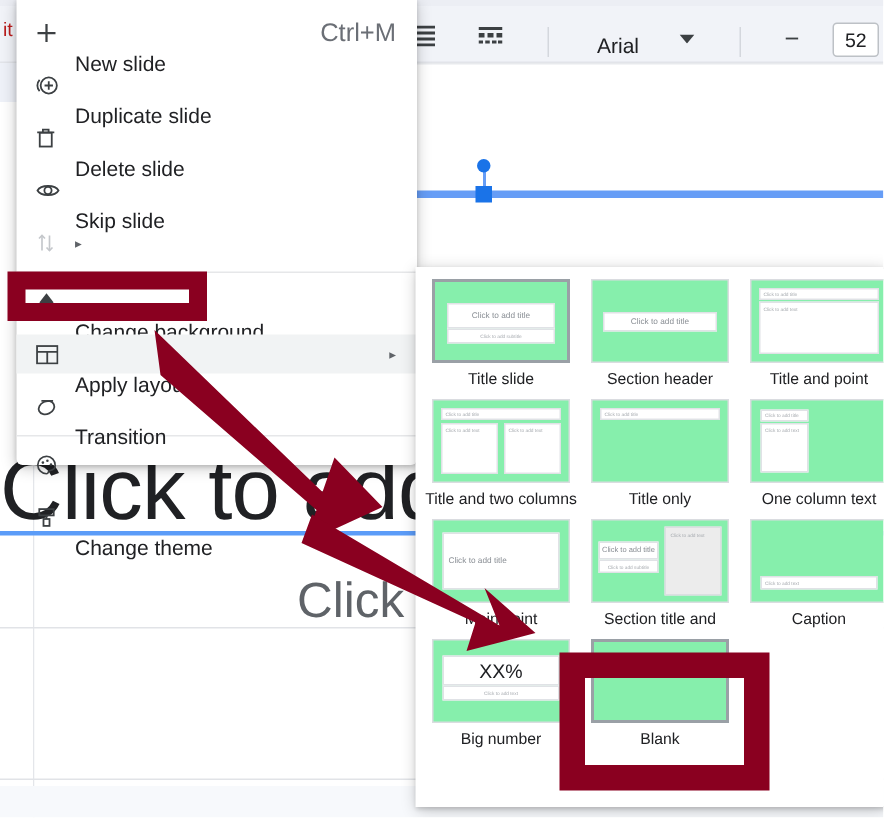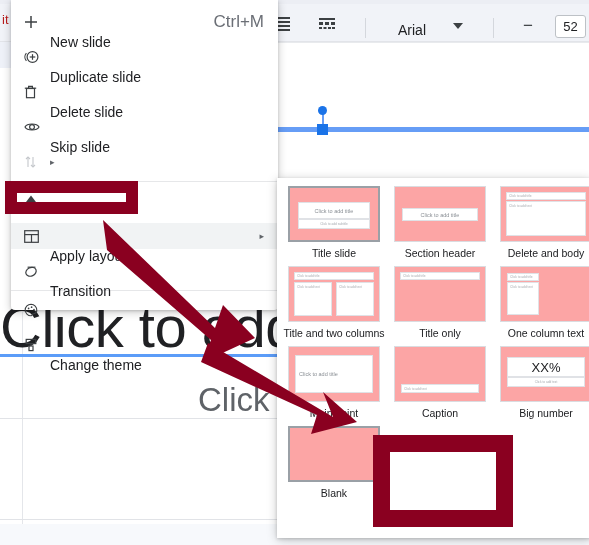--- a/index.html
+++ b/index.html
@@ -95,21 +95,21 @@
     box-shadow: 0 2px 10px rgba(0,0,0,0.22), 0 1px 3px rgba(0,0,0,0.16);
     padding: 8px 0 0 0;
     overflow:hidden;
   }
   .layout-grid {
     display:grid; grid-template-columns: repeat(3, 106px);
     column-gap:0px; row-gap:0px; padding-left:4px;
   }
   .layout-cell { width:106px; height:80px; display:flex; flex-direction:column; align-items:center; }
   .thumb {
-    width:92px; height:56px; background:#fca5a5; border:1px solid #dadce0; position:relative;
+    width:92px; height:56px; background:#86efac; border:1px solid #dadce0; position:relative;
   }
   .thumb.sel { border:2px solid #9aa0a6; }
   .thumb .ph {
     position:absolute; border:1px solid #e0e2e6; display:flex; align-items:center; justify-content:center;
     color:#9aa0a6; overflow:hidden; background:#fff;
   }
   .thumb .ph .t { font-size:5.5px; white-space:nowrap; color:#8a8f95; }
   .thumb .ph .t.tiny { font-size:3.2px; color:#a7abb0; }
   .thumb .ph.fillgrey { background:#ececec; border:1px solid #dcdee1; }
   .thumb .ph.xx { font-size:13px; color:#202124; letter-spacing:0px; }
@@ -273,20 +273,21 @@
     </div>
 
     <div class="msep"></div>
 
     <div class="mi">
       <span class="mico">
         <svg width="14" height="14" viewBox="0 0 14 14">
             <path d="M7 1.5 L11.4 7.2 A4.8 4.8 0 1 1 2.6 7.2 Z" fill="#3c4043"></path>
           </svg>
       </span>
+      <span class="mlabel">Change background</span>
     </div>
 
     <div class="mspacer"></div>
 
     <div class="mi highlight">
       <span class="mico">
         <svg width="15" height="13" viewBox="0 0 15 13">
             <g fill="none" stroke="#3c4043" stroke-width="1.2">
           <rect x="0.7" y="0.7" width="13.6" height="11.6"></rect>
               <line x1="0.7" y1="4.6" x2="14.3" y2="4.6"></line>
@@ -369,21 +370,21 @@
 
       <div class="layout-cell">
         <div class="thumb">
           <div class="ph" style="left:5px;top:5px;right:5px;height:8px;justify-content:flex-start;padding-left:2px;">
             <span class="t tiny">Click to add title</span>
           </div>
           <div class="ph" style="left:5px;top:14px;right:5px;bottom:5px;align-items:flex-start;justify-content:flex-start;padding:2px;">
             <span class="t tiny">Click to add text</span>
           </div>
         </div>
-        <div class="layout-name">Delete and body</div>
+        <div class="layout-name">Title and point</div>
       </div>
 
       <div class="layout-cell">
         <div class="thumb">
           <div class="ph" style="left:5px;top:5px;right:5px;height:8px;justify-content:flex-start;padding-left:2px;">
             <span class="t tiny">Click to add title</span>
           </div>
           <div class="ph" style="left:5px;top:15px;width:38px;bottom:5px;align-items:flex-start;justify-content:flex-start;padding:2px;">
             <span class="t tiny">Click to add text</span>
           </div>
@@ -417,20 +418,34 @@
 
       <div class="layout-cell">
         <div class="thumb">
           <div class="ph" style="left:6px;top:8px;right:6px;bottom:8px;justify-content:flex-start;padding-left:3px;align-items:center;">
             <span class="t">Click to add title</span>
           </div>
         </div>
         <div class="layout-name">Main point</div>
       </div>
 
+      <div class="layout-cell">
+        <div class="thumb">
+          <div class="ph" style="left:4px;top:14px;width:40px;height:12px;">
+            <span class="t" style="font-size:5px;">Click to add title</span>
+          </div>
+          <div class="ph" style="left:4px;top:26px;width:40px;height:9px;">
+            <span class="t tiny">Click to add subtitle</span>
+          </div>
+          <div class="ph fillgrey" style="left:48px;top:4px;right:4px;bottom:4px;align-items:flex-start;justify-content:flex-start;padding:3px;">
+            <span class="t tiny">Click to add text</span>
+          </div>
+        </div>
+        <div class="layout-name">Section title and</div>
+      </div>
 
       <div class="layout-cell">
         <div class="thumb">
           <div class="ph" style="left:6px;bottom:8px;right:6px;height:9px;justify-content:flex-start;padding-left:2px;">
             <span class="t tiny">Click to add text</span>
           </div>
         </div>
         <div class="layout-name">Caption</div>
       </div>
 

